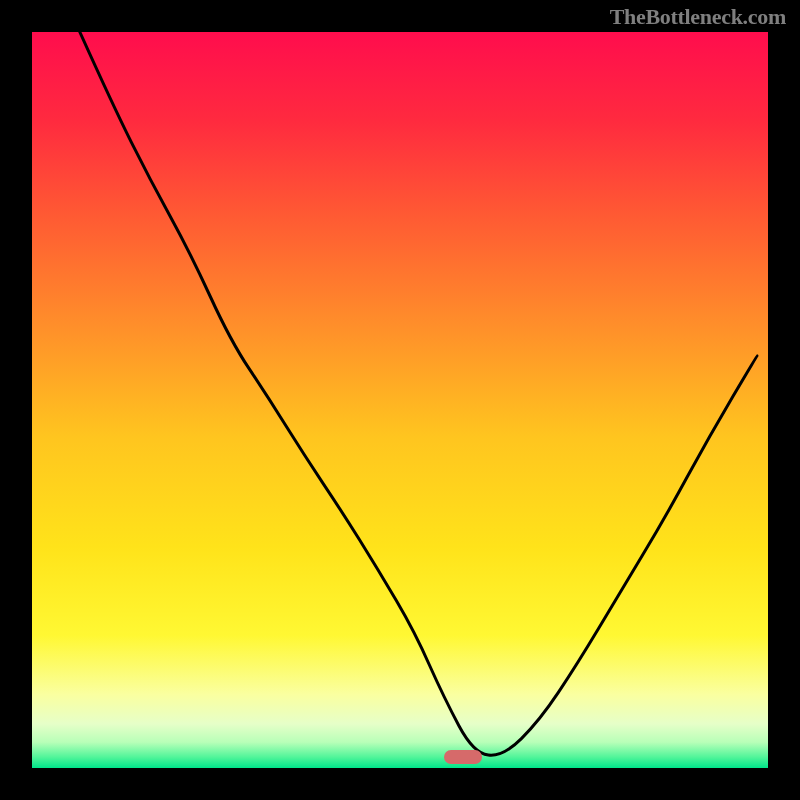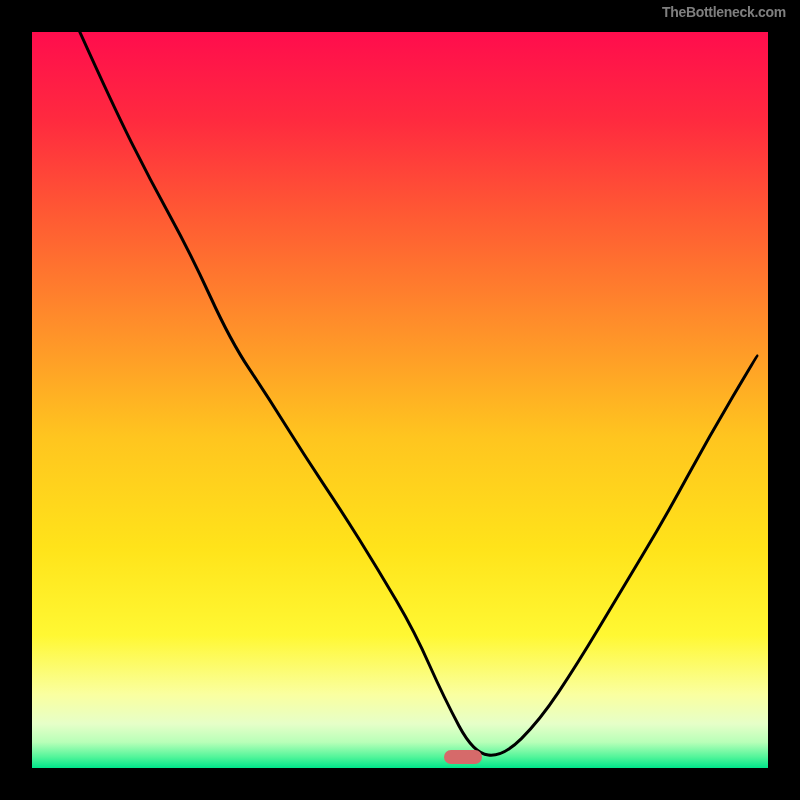--- a/index.html
+++ b/index.html
@@ -14,23 +14,23 @@
     position: relative;
     width: 800px;
     height: 800px;
     background: #000;
   }
   .watermark {
     position: absolute;
     top: 4px;
     right: 14px;
     color: #7f7f7f;
-    font-family: Liberation Sans, sans-serif;
+    font-family: Liberation Serif, serif;
     font-weight: bold;
-    font-size: 14px;
+    font-size: 22px;
     letter-spacing: -0.3px;
     z-index: 10;
   }
   svg.plot {
     position: absolute;
     left: 32px;
     top: 32px;
     width: 736px;
     height: 736px;
   }

